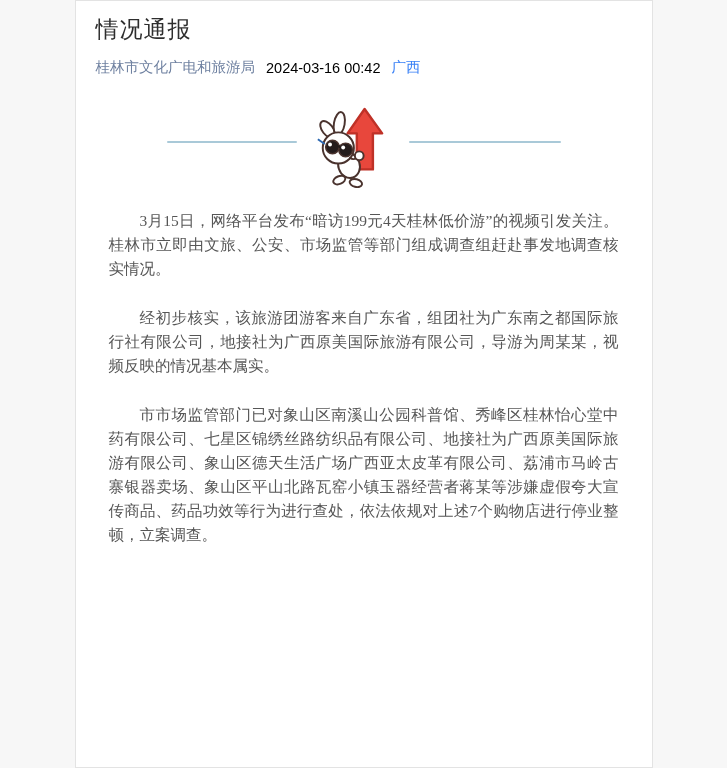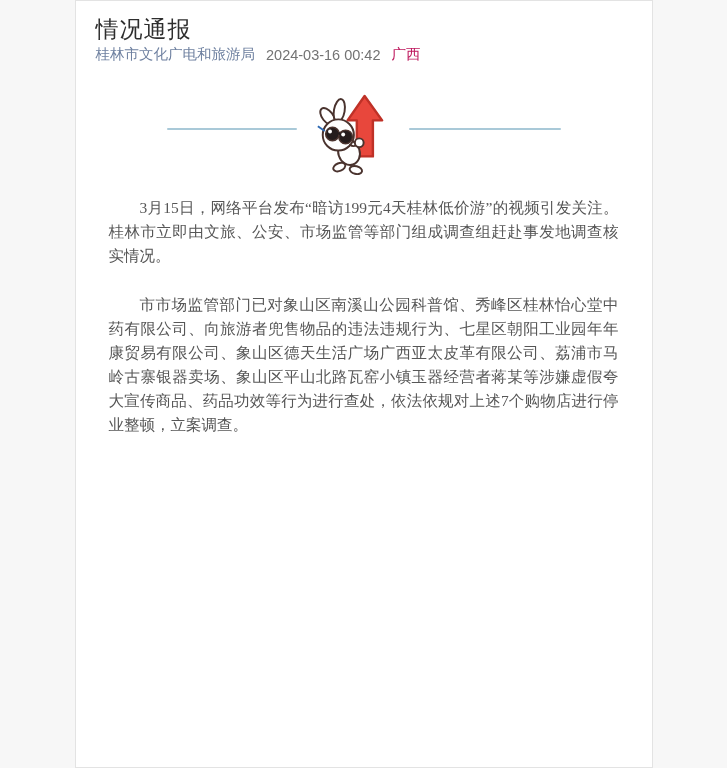--- a/index.html
+++ b/index.html
@@ -17,27 +17,28 @@
   .header { padding: 13px 20px 0 20px; }
   .article-title {
     margin: 0;
     font-size: 23px;
     font-weight: 500;
     color: #2e2e2e;
     font-family: "Liberation Sans", sans-serif;
     letter-spacing: 1px;
   }
   .byline {
+    margin-top: 13px;
     font-size: 14.5px;
     display: flex;
     align-items: center;
   }
   .byline .author { color: #6e80a0; cursor: pointer; }
-  .byline .time   { color: #737373; margin-left: 11px; }
-  .byline .region { color: #be185d; margin-left: 11px; }
+  .byline .time   { color: #000000; margin-left: 11px; }
+  .byline .region { color: #3b82f6; margin-left: 11px; }
 
   .banner {
     margin-top: 24px;
     height: 96px;
     display: flex;
     align-items: center;
     justify-content: center;
   }
   .banner .rule {
     height: 2px;
@@ -121,17 +122,18 @@
         <circle cx="47.5" cy="52" r="4.5" fill="#ffffff" stroke="#4a332e" stroke-width="2"></circle>
       </svg>
     </span>
 
 
     <span class="rule right"></span>
   </div>
 
   <div class="article-body">
     <p>3月15日，网络平台发布“暗访199元4天桂林低价游”的视频引发关注。桂林市立即由文旅、公安、市场监管等部门组成调查组赶赴事发地调查核实情况。</p>
-    <p>市市场监管部门已对象山区南溪山公园科普馆、秀峰区桂林怡心堂中药有限公司、向旅游者兜售物品的违法违规行为、七星区朝阳工业园年年康贸易有限公司、象山区德天生活广场广西亚太皮革有限公司、荔浦市马岭古寨银器卖场、象山区平山北路瓦窑小镇玉器经营者蒋某等涉嫌虚假夸大宣传商品、药品功效等行为进行查处，依法依规对上述7个购物店进行停业整顿，立案调查。</p>
+    <p>经初步核实，该旅游团游客来自广东省，组团社为广东南之都国际旅行社有限公司，地接社为广西原美国际旅游有限公司，导游为周某某，视频反映的情况基本属实。</p>
+    <p>市市场监管部门已对象山区南溪山公园科普馆、秀峰区桂林怡心堂中药有限公司、七星区锦绣丝路纺织品有限公司、地接社为广西原美国际旅游有限公司、象山区德天生活广场广西亚太皮革有限公司、荔浦市马岭古寨银器卖场、象山区平山北路瓦窑小镇玉器经营者蒋某等涉嫌虚假夸大宣传商品、药品功效等行为进行查处，依法依规对上述7个购物店进行停业整顿，立案调查。</p>
 
   </div>
 
 </div>
 
 </body></html>

